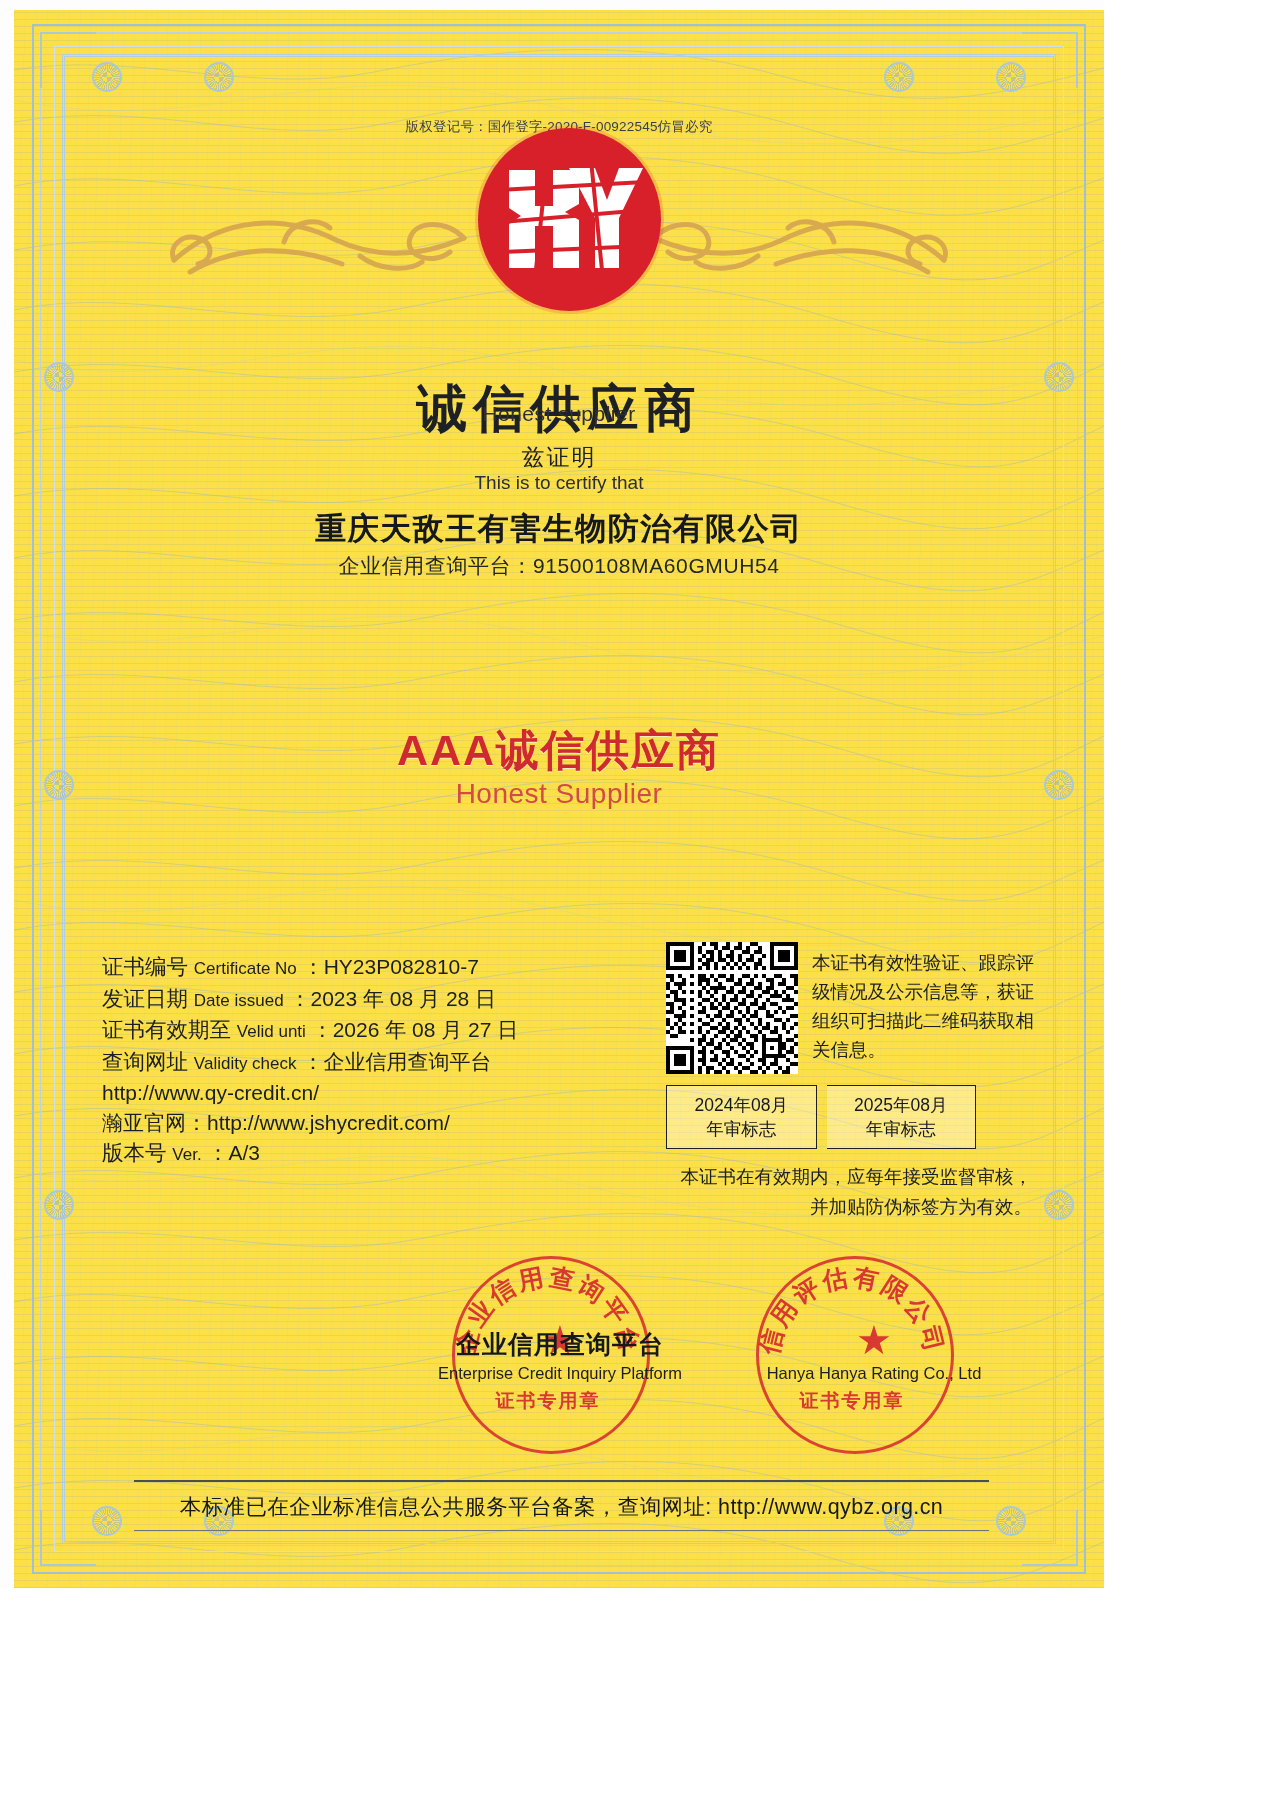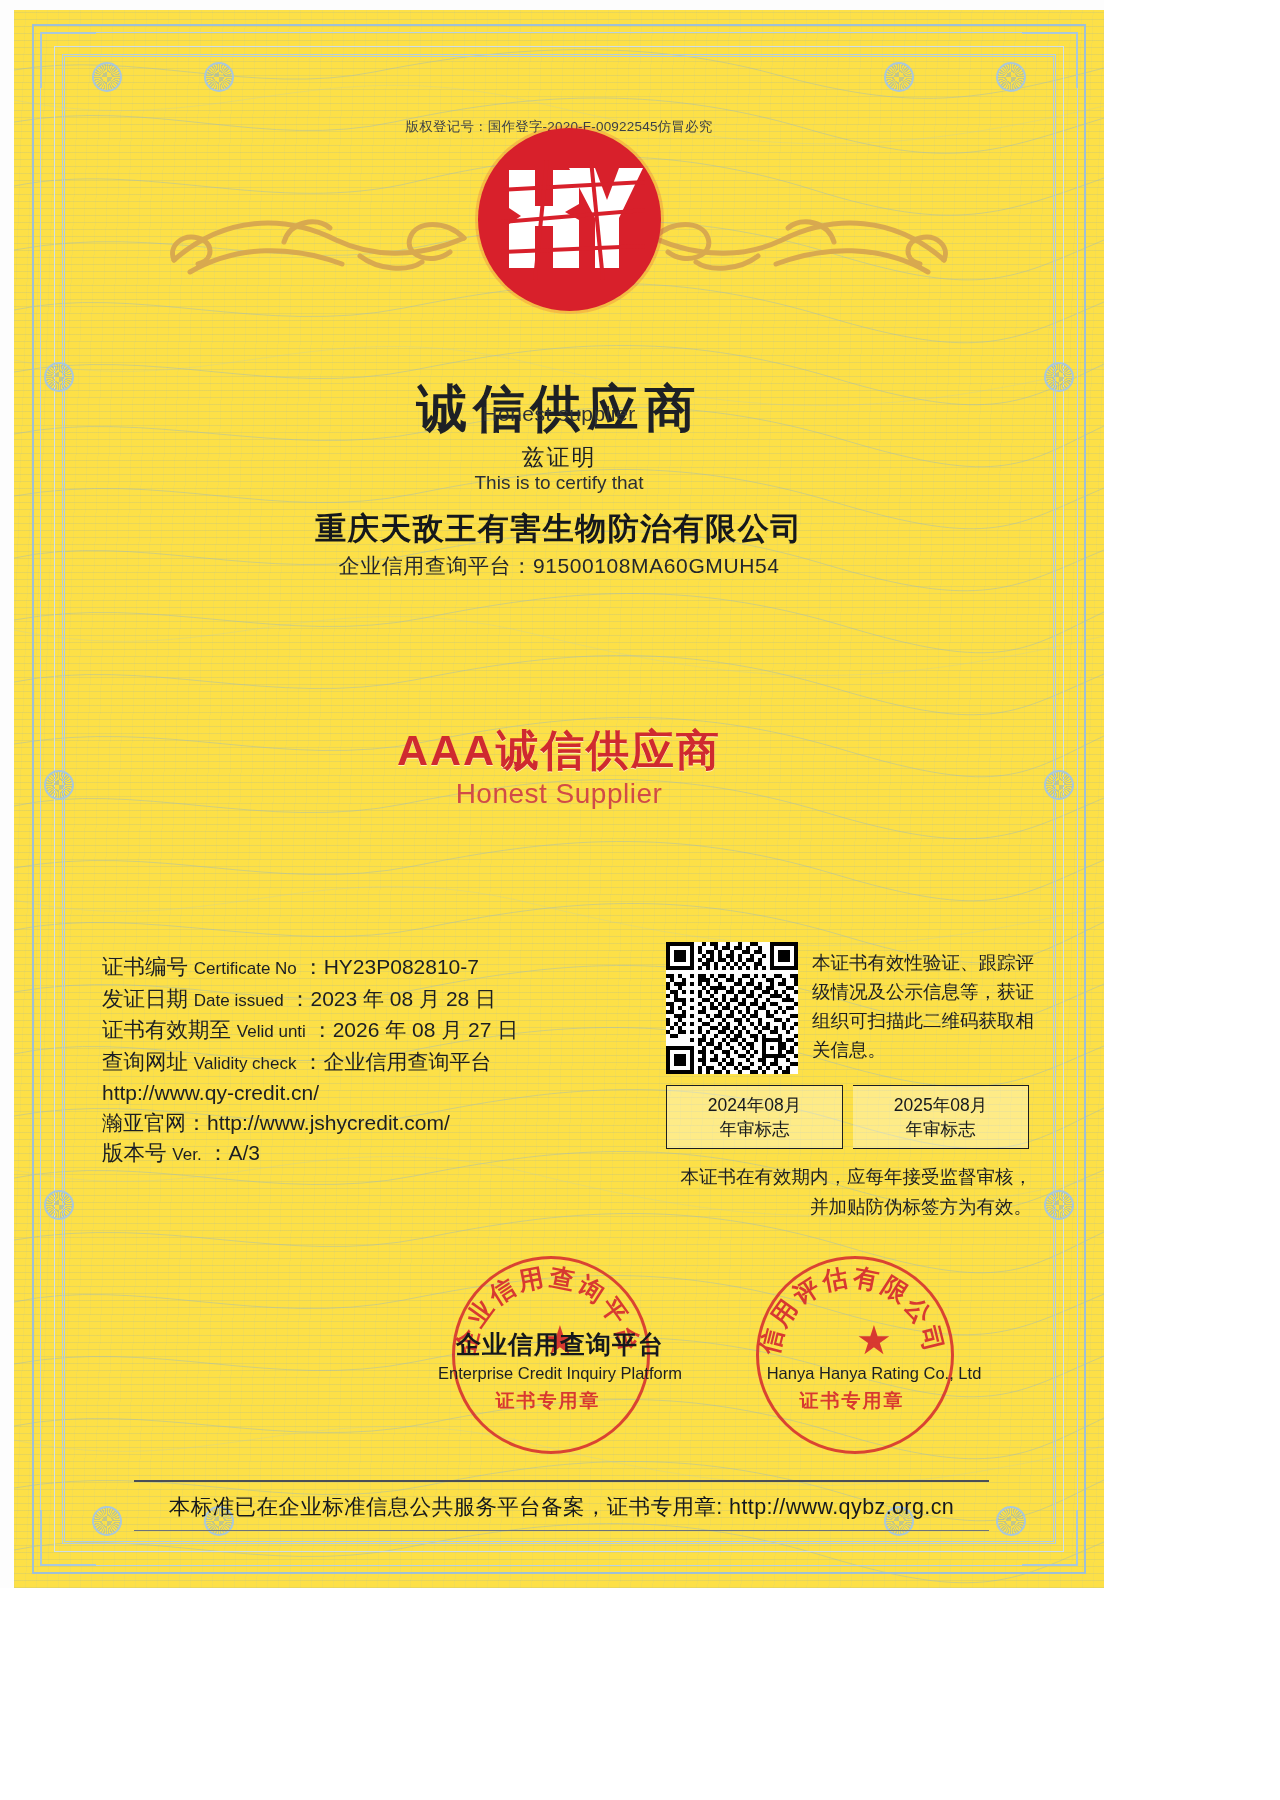--- a/index.html
+++ b/index.html
@@ -243,21 +243,21 @@
     left: 798px; top: 938px;
     width: 228px;
     font-size: 18.5px;
     line-height: 29px;
     color: #1b1e22;
     text-align: left;
   }
   .stamp-boxes {
     position: absolute;
     left: 652px; top: 1075px;
-    width: 363px;
+    width: 310px;
     display: flex;
     gap: 10px;
   }
   .stamp-box {
     width: 181px;
     height: 62px;
     border: 1.6px solid #1b1e22;
     display: flex;
     flex-direction: column;
     align-items: center;
@@ -859,19 +859,19 @@
             <textPath href="#arcR" startOffset="50%" text-anchor="middle">信用评估有限公司</textPath>
           </text>
         </svg>
       </div>
       <div class="seal-star">★</div>
       <div class="seal-bottom-text">证书专用章</div>
       <div class="org-en">Hanya Hanya Rating Co., Ltd</div>
     </div>
 
     <div class="footer-rule"></div>
-    <div class="footer-text">本标准已在企业标准信息公共服务平台备案，证书专用章: http://www.qybz.org.cn</div>
+    <div class="footer-text">本标准已在企业标准信息公共服务平台备案，查询网址: http://www.qybz.org.cn</div>
     <div class="footer-rule-2"></div>
 
   </div>
   <div class="outer-right-pad"></div>
   <div class="outer-bottom-pad"></div>
 </div>
 
 </body></html>

